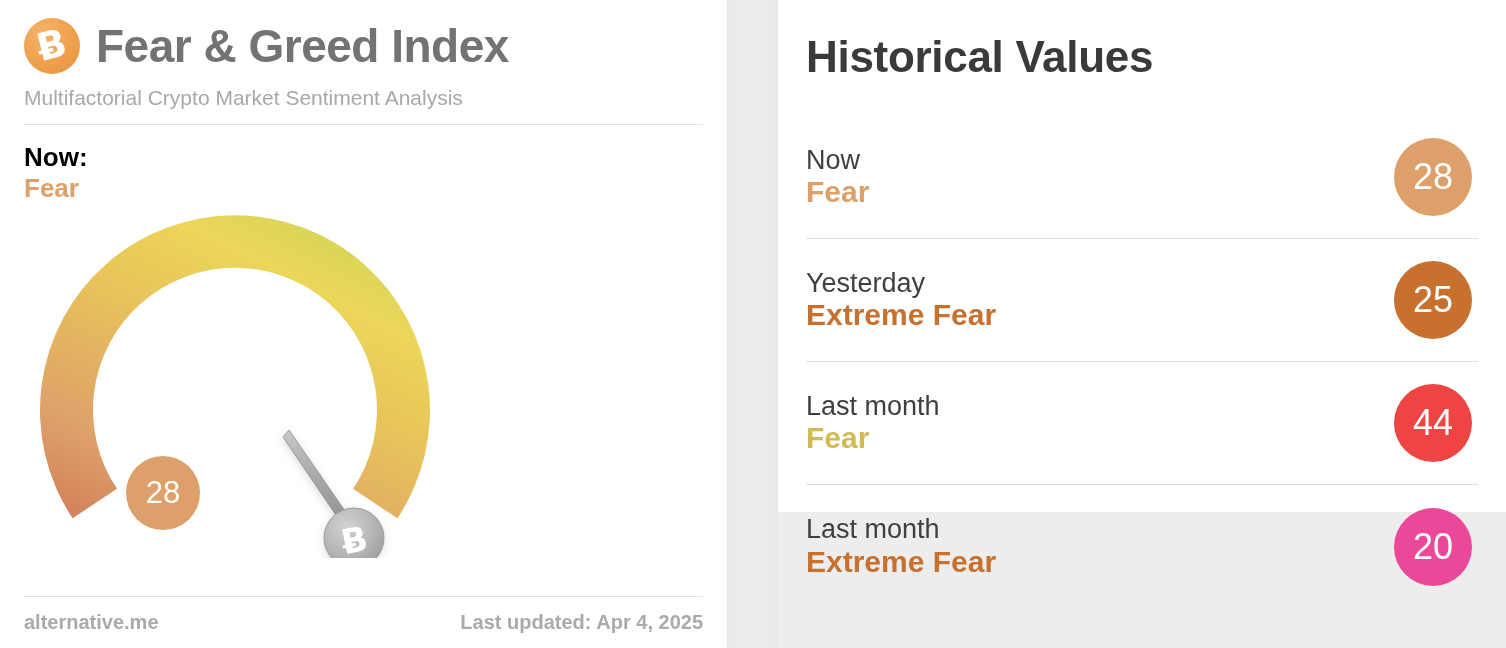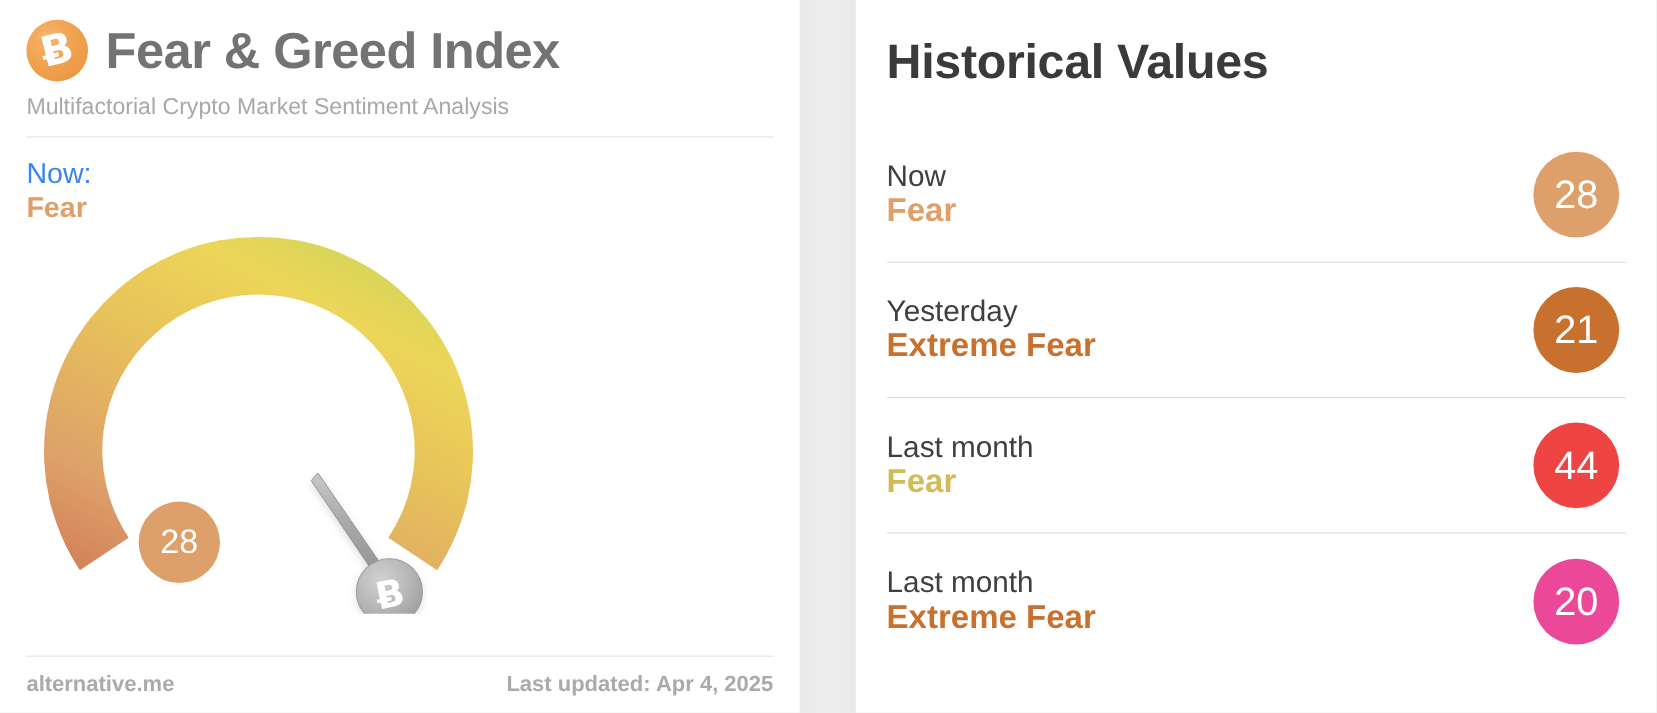--- a/index.html
+++ b/index.html
@@ -67,22 +67,22 @@
   }
   .rule {
     margin-top: 14px;
     height: 1px;
     background: #e2e2e2;
     width: 100%;
   }
   .now-label {
     margin-top: 18px;
     font-size: 26px;
-    font-weight: normal;
-    color: #3b82f6;
+    font-weight: bold;
+    color: #000000;
     line-height: 1.15;
   }
   .now-value {
     font-size: 26px;
     font-weight: bold;
     line-height: 1.2;
   }
 
   
   .gauge-wrap {
@@ -123,21 +123,21 @@
 
   
   .gap {
     width: 51px; height: 648px;
     background: linear-gradient(90deg,#e9e9e9 0%, #ededed 40%, #ededed 60%, #e9e9e9 100%);
   }
 
   
   .panel-right {
     position: relative;
-    width: 728px; height: 648px;
+    width: 728px; height: 512px;
     background: #ffffff;
     padding: 0 28px 0 28px;
   }
   .hist-title {
     padding-top: 32px;
     font-size: 44px;
     font-weight: bold;
     color: #3a3a3a;
     letter-spacing: -0.3px;
   }
@@ -272,21 +272,21 @@
             <div class="hist-period">Now</div>
             <div class="hist-class" style="color: rgb(221, 160, 106);">Fear</div>
           </div>
           <div class="hist-badge" style="background: rgb(221, 160, 106);">28</div>
         </div>
         <div class="hist-row">
           <div class="hist-texts">
             <div class="hist-period">Yesterday</div>
             <div class="hist-class" style="color: rgb(200, 112, 46);">Extreme Fear</div>
           </div>
-          <div class="hist-badge" style="background: rgb(200, 112, 46);">21</div>
+          <div class="hist-badge" style="background: rgb(200, 112, 46);">25</div>
         </div>
         <div class="hist-row">
           <div class="hist-texts">
             <div class="hist-period">Last month</div>
             <div class="hist-class" style="color: rgb(210, 187, 85);">Fear</div>
           </div>
           <div class="hist-badge" style="background: #ef4444;">44</div>
         </div>
         <div class="hist-row">
           <div class="hist-texts">

